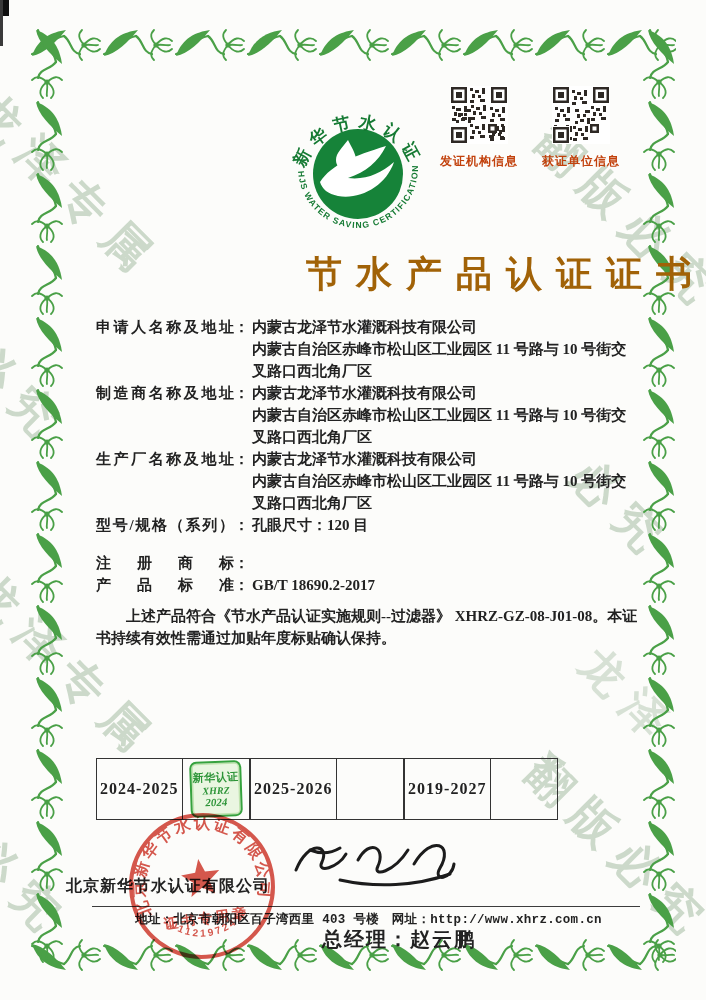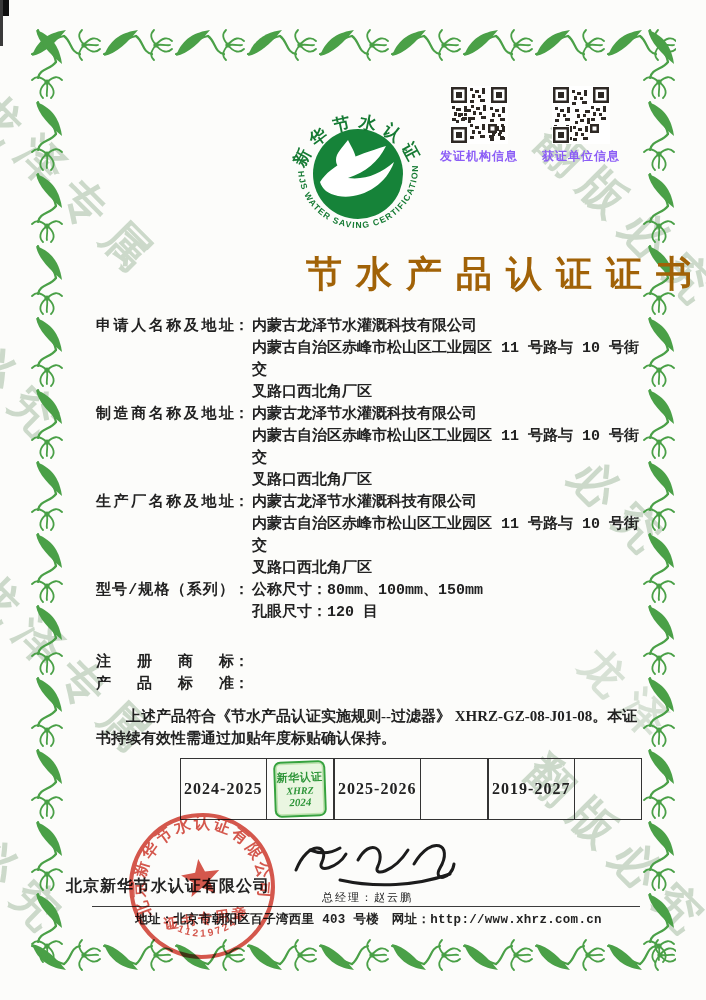--- a/index.html
+++ b/index.html
@@ -17,52 +17,52 @@
       font-family:"Liberation Sans",sans-serif;}
 
   .border-strip{position:absolute;z-index:2;}
 
   .content{position:absolute;inset:0;z-index:3;}
 
   
   .logo{left:282px;top:98px;width:152px;height:152px;}
   .qr-area{left:438px;top:86px;display:flex;gap:20px;}
   .qr-item{width:82px;text-align:center;}
-  .qr-label{font:700 12px "Liberation Sans",sans-serif;color:#8b5cf6;letter-spacing:1px;}
+  .qr-label{margin-top:5px;font:700 12px "Liberation Sans",sans-serif;color:#c2410c;letter-spacing:1px;}
 
   .title{left:0;right:0;top:250px;text-align:right;font:700 36px "Liberation Sans",sans-serif;
          color:#a16207;letter-spacing:14px;text-indent:14px;}
 
   
   .fields{left:96px;top:316px;width:548px;font-size:15px;}
-  .field{display:flex;font-family:Liberation Mono, monospace;}
+  .field{display:flex;}
   .flabel{flex:none;width:156px;font-weight:700;line-height:22px;}
   .flabel .lt{display:inline-block;width:138px;text-align:justify;text-align-last:justify;}
   .fval{flex:1;font-weight:700;line-height:22px;}
-  .gap-trademark{margin-top:28px;min-height:22px;}
+  .gap-trademark{margin-top:16px;min-height:22px;}
   .gap-mode{margin-top:22px;}
   .statement{margin-top:9px;font-weight:700;line-height:22px;text-indent:2em;}
 
   
-  .yrow{left:96px;top:758px;width:546px;display:flex;justify-content:flex-end;}
+  .yrow{left:96px;top:758px;width:546px;display:flex;justify-content:flex-start;}
   .ybox{width:154px;height:62px;border:1.5px solid #333;display:flex;box-sizing:border-box;}
   .ycell-year{flex:1.12;display:flex;align-items:center;justify-content:center;
               border-right:1.5px solid #333;font-weight:700;font-size:16px;letter-spacing:1px;}
   .ycell-stk{flex:.88;display:flex;align-items:center;justify-content:center;}
   .sticker{width:48px;height:52px;border:2px solid #36a23e;border-radius:7px;background:#eaf6e1;
            box-shadow:inset 0 0 0 1.5px #bfe3ae;transform:rotate(-2deg);
            display:flex;flex-direction:column;align-items:center;justify-content:center;
            color:#2c9437;line-height:1.25;}
   .stk1{font:700 11px "Liberation Sans",sans-serif;letter-spacing:.5px;}
   .stk2{font:italic 700 10px "Liberation Serif",serif;}
   .stk3{font:italic 700 11px "Liberation Serif",serif;}
 
   
   .issuer{left:66px;top:876px;font-weight:700;font-size:16px;letter-spacing:1px;z-index:3;}
-  .gm-line{left:322px;top:890px;font-weight:400;font-size:11px;letter-spacing:2px;}
+  .gm-line{left:322px;top:926px;font-weight:700;font-size:20px;letter-spacing:2px;}
   .dates{left:462px;top:865px;font-weight:700;font-size:14px;line-height:21px;}
   .rule{left:92px;top:906px;width:548px;border-top:1.5px solid #3c3c3c;}
   .footer{left:96px;top:911px;width:545px;text-align:center;font-weight:700;font-size:12.5px;
           letter-spacing:.3px;font-family:Liberation Mono, monospace;}
   .stamp{left:122px;top:806px;width:160px;height:160px;z-index:4;opacity:.85;mix-blend-mode:multiply;}
   .sign{left:286px;top:830px;width:172px;height:60px;z-index:4;}
 </style>
 </head>
 <body>
 
@@ -267,33 +267,35 @@
           <div>内蒙古龙泽节水灌溉科技有限公司</div>
           <div>内蒙古自治区赤峰市松山区工业园区 11 号路与 10 号街交</div>
           <div>叉路口西北角厂区</div>
         </div>
       </div>
 
 
       <div class="field">
         <div class="flabel"><span class="lt">型号/规格（系列）</span><span>：</span></div>
         <div class="fval">
-          <div>公称尺寸：80mm、100mm、150mm</div>
           <div>孔眼尺寸：120 目</div>
         </div>
       </div>
 
       <div class="field gap-trademark">
         <div class="flabel"><span class="lt">注册商标</span><span>：</span></div>
         <div class="fval"></div>
       </div>
 
 
       <div class="field">
         <div class="flabel"><span class="lt">产品标准</span><span>：</span></div>
+        <div class="fval">
+          <div>GB/T 18690.2-2017</div>
+        </div>
       </div>
 
 
       <div class="statement">上述产品符合《节水产品认证实施规则--过滤器》 XHRZ-GZ-08-J01-08。本证书持续有效性需通过加贴年度标贴确认保持。</div>
     </div>
 
     <div class="abs yrow">
       <div class="ybox">
         <div class="ycell-year">2024-2025</div>
         <div class="ycell-stk">

